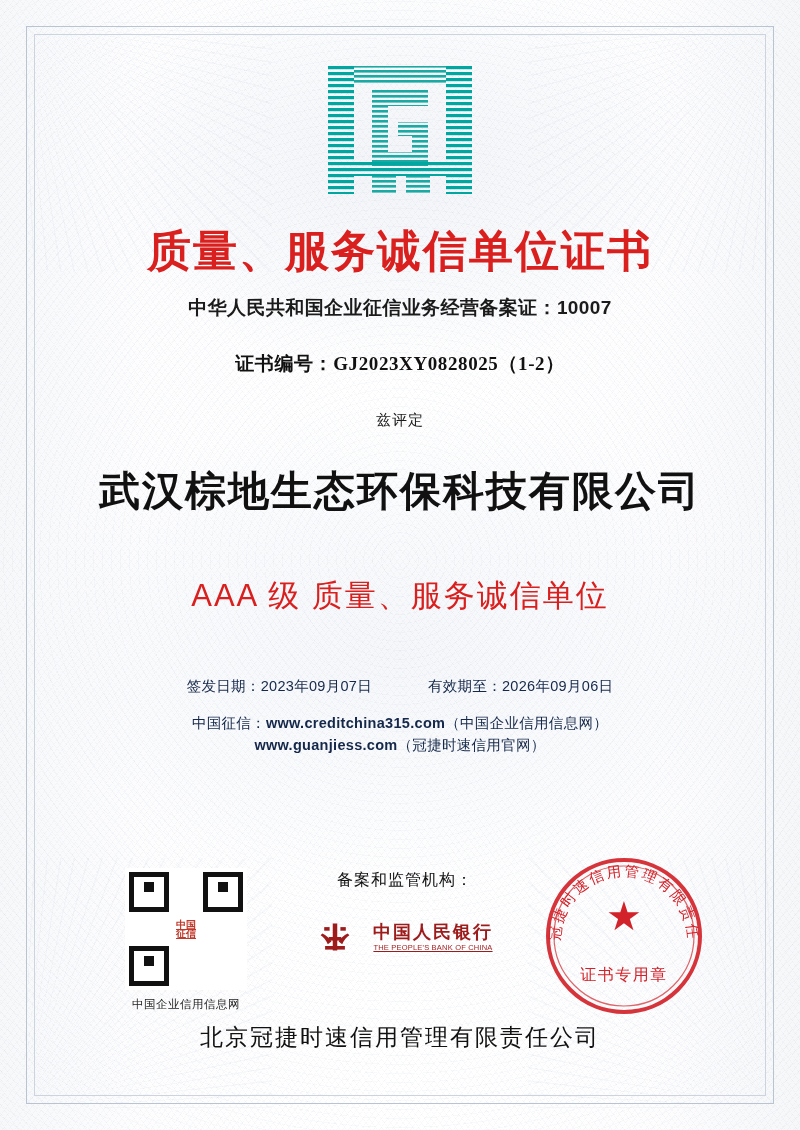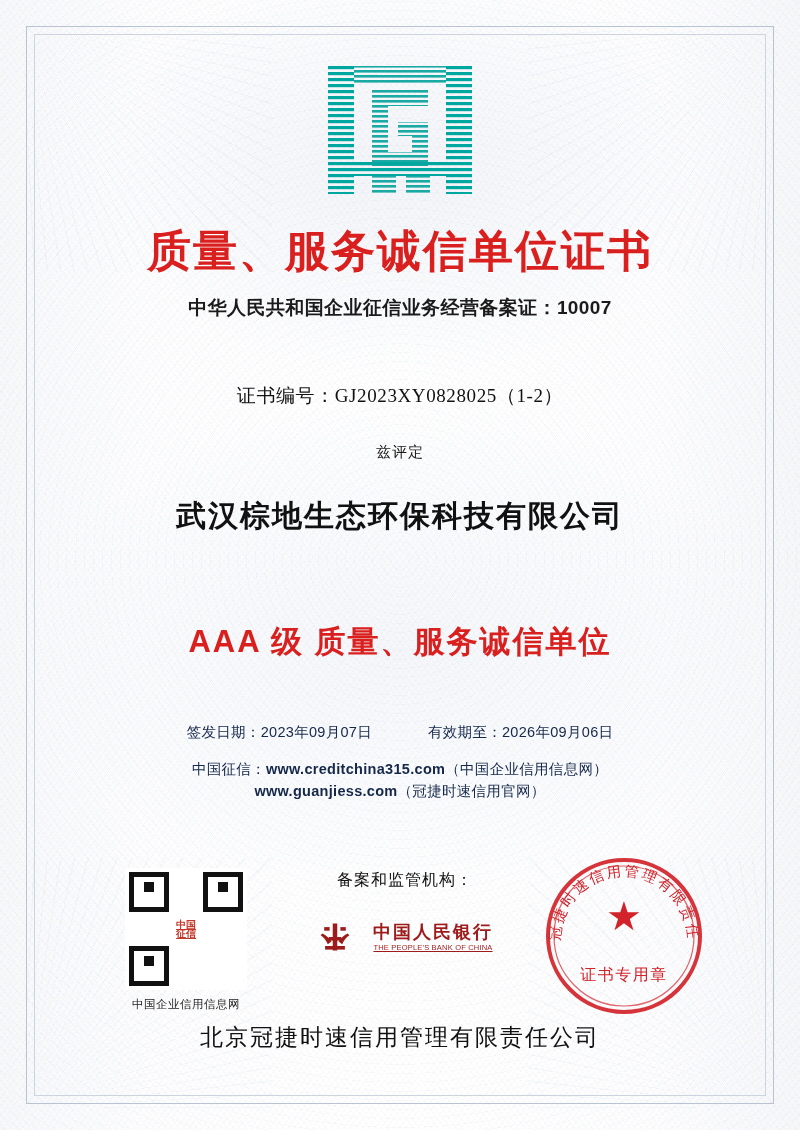--- a/index.html
+++ b/index.html
@@ -84,45 +84,45 @@
     text-shadow: 0 1px 0 rgba(255,255,255,0.6);
   }
   .sub-title {
     margin-top: 14px;
     color: #1b1b1b;
     font-size: 19px;
     font-weight: bold;
     letter-spacing: 0.4px;
   }
   .cert-no {
-    margin-top: 62px;
+    margin-top: 30px;
     color: #111;
     font-family: "Liberation Serif", serif;
     font-size: 19px;
-    font-weight: normal;
+    font-weight: bold;
     letter-spacing: 0.6px;
   }
   .hereby {
     margin-top: 34px;
     color: #1c1c1c;
     font-size: 15px;
     letter-spacing: 1px;
   }
   .company {
     margin-top: 34px;
     color: #111;
-    font-size: 30px;
+    font-size: 41px;
     font-weight: bold;
     letter-spacing: 2px;
   }
   .grade {
-    margin-top: 84px;
+    margin-top: 56px;
     color: #d9201f;
     font-size: 31px;
-    font-weight: bold;
+    font-weight: normal;
     letter-spacing: 2px;
   }
   .dates {
     margin-top: 60px;
     display: flex;
     gap: 56px;
     color: #15284a;
     font-size: 14.5px;
     letter-spacing: 0.3px;
   }

